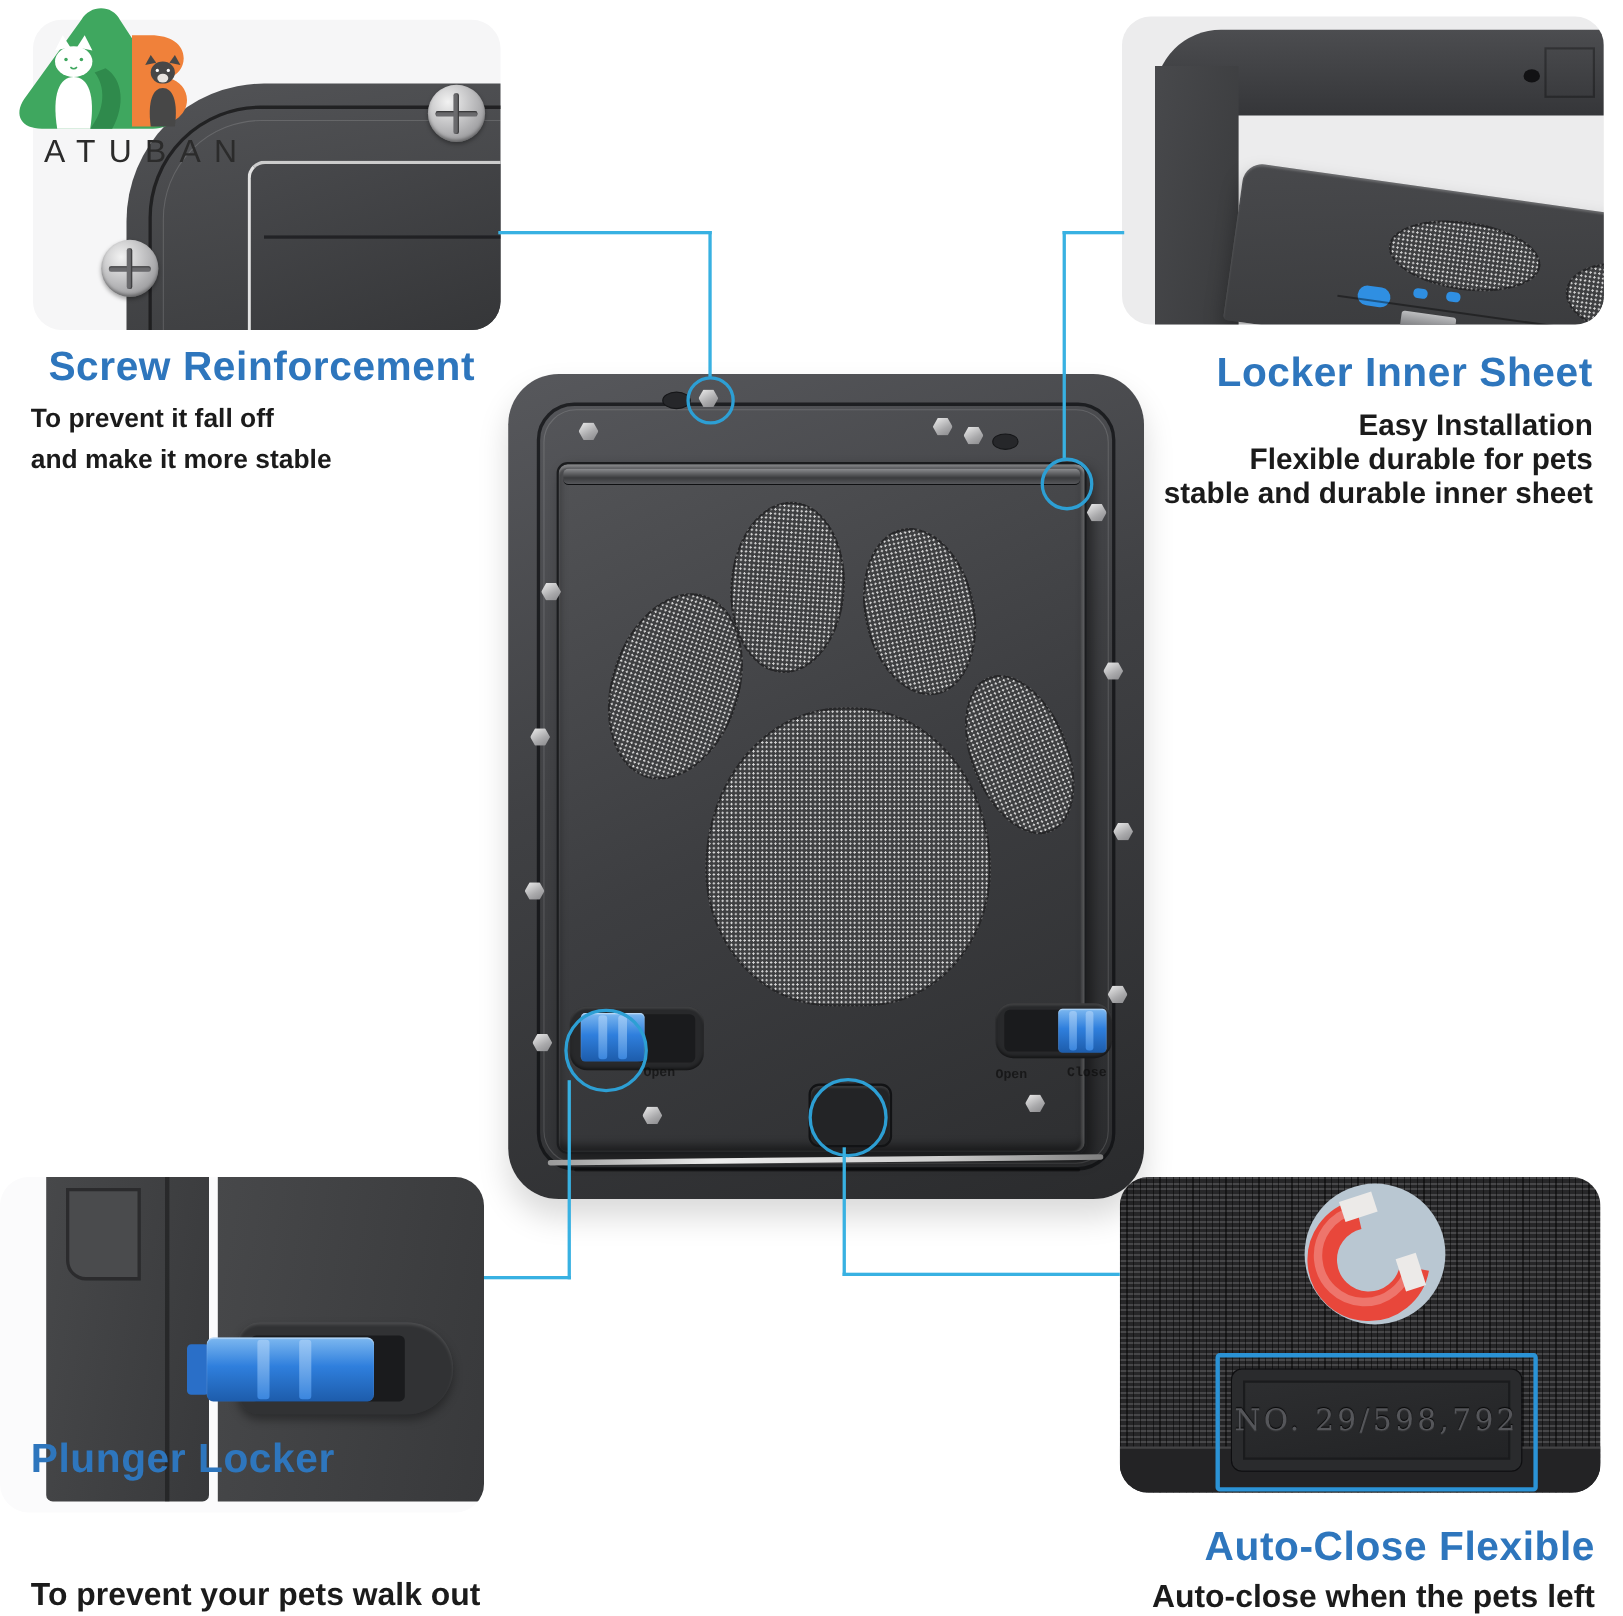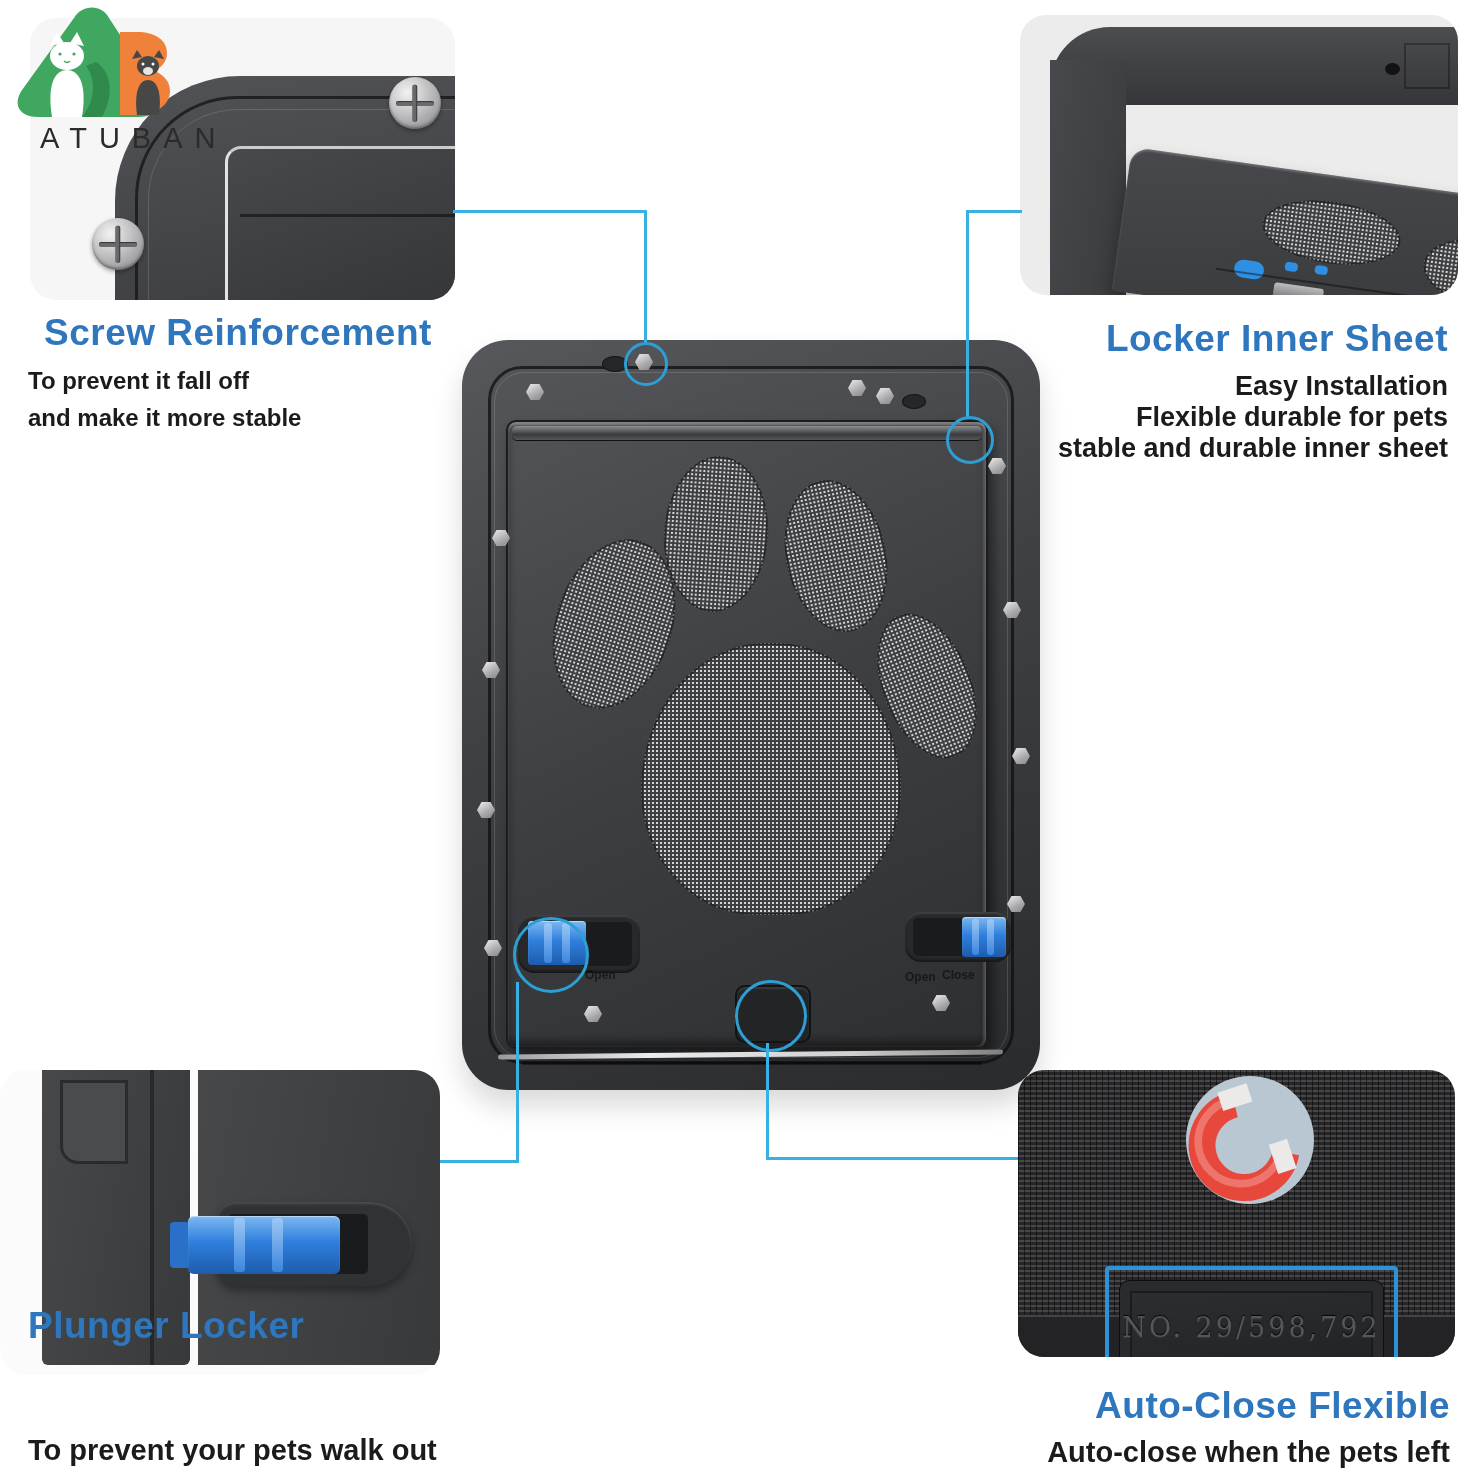--- a/index.html
+++ b/index.html
@@ -47,27 +47,27 @@
         box-shadow:inset 0 3px 2px rgba(255,255,255,.28), inset -3px 0 2px rgba(255,255,255,.16),
                    inset 0 -6px 8px rgba(0,0,0,.45), 5px 7px 12px rgba(0,0,0,.45);}
   .rail{position:absolute;left:4px;top:4px;right:4px;height:14px;border-radius:5px;
         background:linear-gradient(#8d8e91,#3a3b3d 60%,#56575b);border-bottom:1px solid #0f1012;}
   .slider-house{position:absolute;background:#28292b;border-radius:16px;
         box-shadow:inset 0 2px 2px rgba(255,255,255,.12), inset 0 -2px 3px rgba(0,0,0,.5);}
   .track{position:absolute;background:#1a1b1d;border-radius:5px;}
   .btab{position:absolute;border-radius:4px;
         background:linear-gradient(180deg,#7db8f0,#2f7fdd 45%,#1d5cab);
         box-shadow:inset 0 1px 1px rgba(255,255,255,.5);}
-  .slabel{position:absolute;font-size:12px;color:rgba(10,10,10,.65);font-weight:600;}
+  .slabel{position:absolute;font-size:12px;color:rgba(10,10,10,.65);font-weight:600;font-family:Liberation Mono, monospace;}
   .silver{position:absolute;border-radius:3px;
         background:linear-gradient(90deg,#9a9a9a,#ececec 30%,#cfcfcf 70%,#7f7f7f);}
   
   .panel{position:absolute;background:linear-gradient(100deg,#47484a,#38393b);}
   
-  #plate-outline{position:absolute;border:4px solid #2b93d6;border-radius:4px;margin-top:36px;}
+  #plate-outline{position:absolute;border:4px solid #2b93d6;border-radius:4px;}
   #plate{position:absolute;left:10px;top:10px;right:10px;bottom:14px;border-radius:10px;
          background:linear-gradient(170deg,#2e2f31,#212224);border:1px solid #0e0e10;
          display:flex;align-items:center;justify-content:center;
          box-shadow:inset 0 0 0 10px #2a2b2d, inset 0 0 0 12px #1a1b1d;}
   #plate div{font-family:"DejaVu Serif",serif;font-size:27px;letter-spacing:3px;color:#55565a;
          text-shadow:0 -1px 1px rgba(0,0,0,.9),0 1px 1px rgba(255,255,255,.08);}
   
   #brand-name{position:absolute;left:28px;top:118px;font-size:29px;letter-spacing:12px;
          color:#2b2b2b;font-weight:500;}
 </style>
@@ -188,21 +188,21 @@
   <div class="slabel" style="left:123px;top:628px;">Open</div>
 
   <div class="slider-house" style="left:443px;top:572px;width:106px;height:50px;">
     <div class="track" style="left:8px;top:6px;width:58px;height:38px;"></div>
     <div class="btab" style="left:57px;top:5px;width:44px;height:40px;">
       <div class="abs" style="left:10px;top:2px;width:7px;height:36px;border-radius:3px;background:linear-gradient(#9cc8f5,#3b86de);"></div>
       <div class="abs" style="left:25px;top:2px;width:7px;height:36px;border-radius:3px;background:linear-gradient(#9cc8f5,#3b86de);"></div>
     </div>
   </div>
   <div class="slabel" style="left:443px;top:630px;">Open</div>
-  <div class="slabel" style="left:480px;top:628px;">Close</div>
+  <div class="slabel" style="left:508px;top:628px;">Close</div>
 
   <div class="abs" style="left:273px;top:645px;width:72px;height:54px;background:#232426;border-radius:10px;
               border:2px solid #121315;box-shadow:inset 0 2px 2px rgba(255,255,255,.1);"></div>
 
   <div class="silver" style="left:36px;top:712px;width:505px;height:5px;transform:rotate(-.6deg);"></div>
   <div class="abs" style="left:60px;top:722px;width:460px;height:3px;background:rgba(0,0,0,.4);border-radius:2px;"></div>
 </div>
 
 <div class="inset" style="left:0;top:1070px;width:440px;height:305px;background:#fbfbfc;">
   <div class="panel" style="left:42px;top:0;width:148px;height:295px;border-radius:0 0 6px 6px;">

